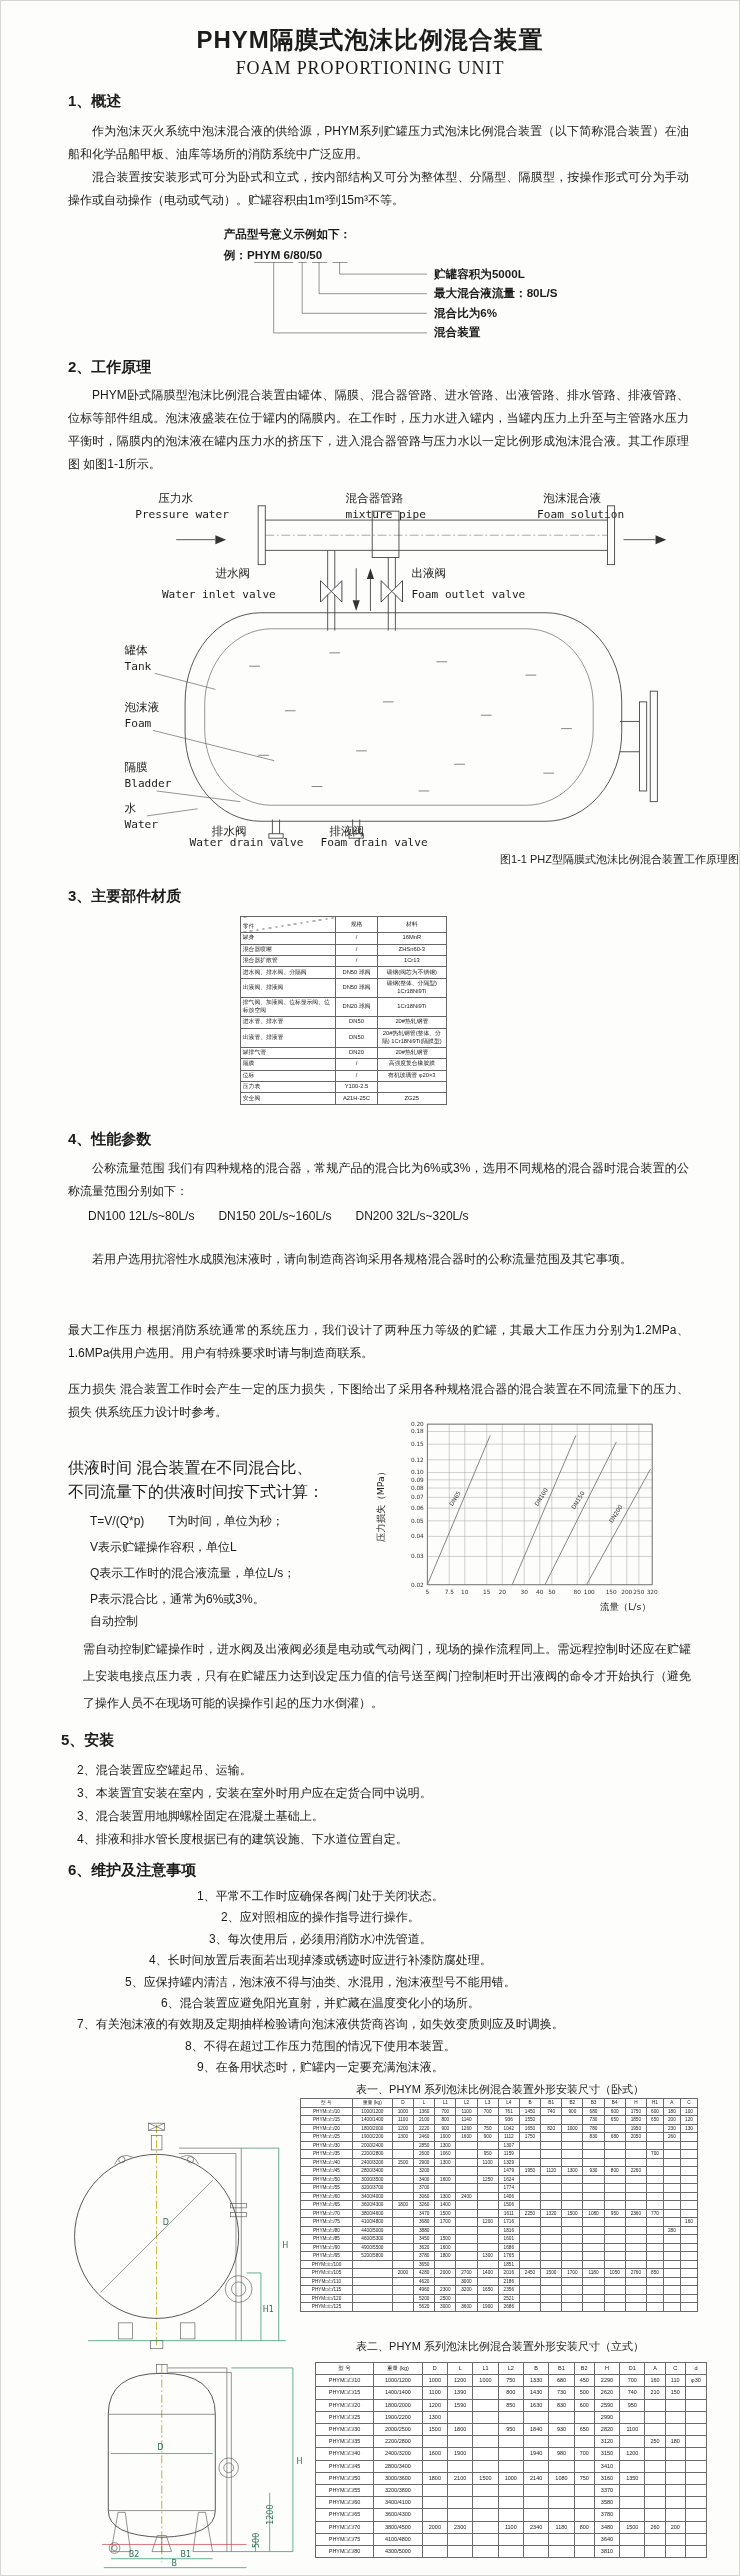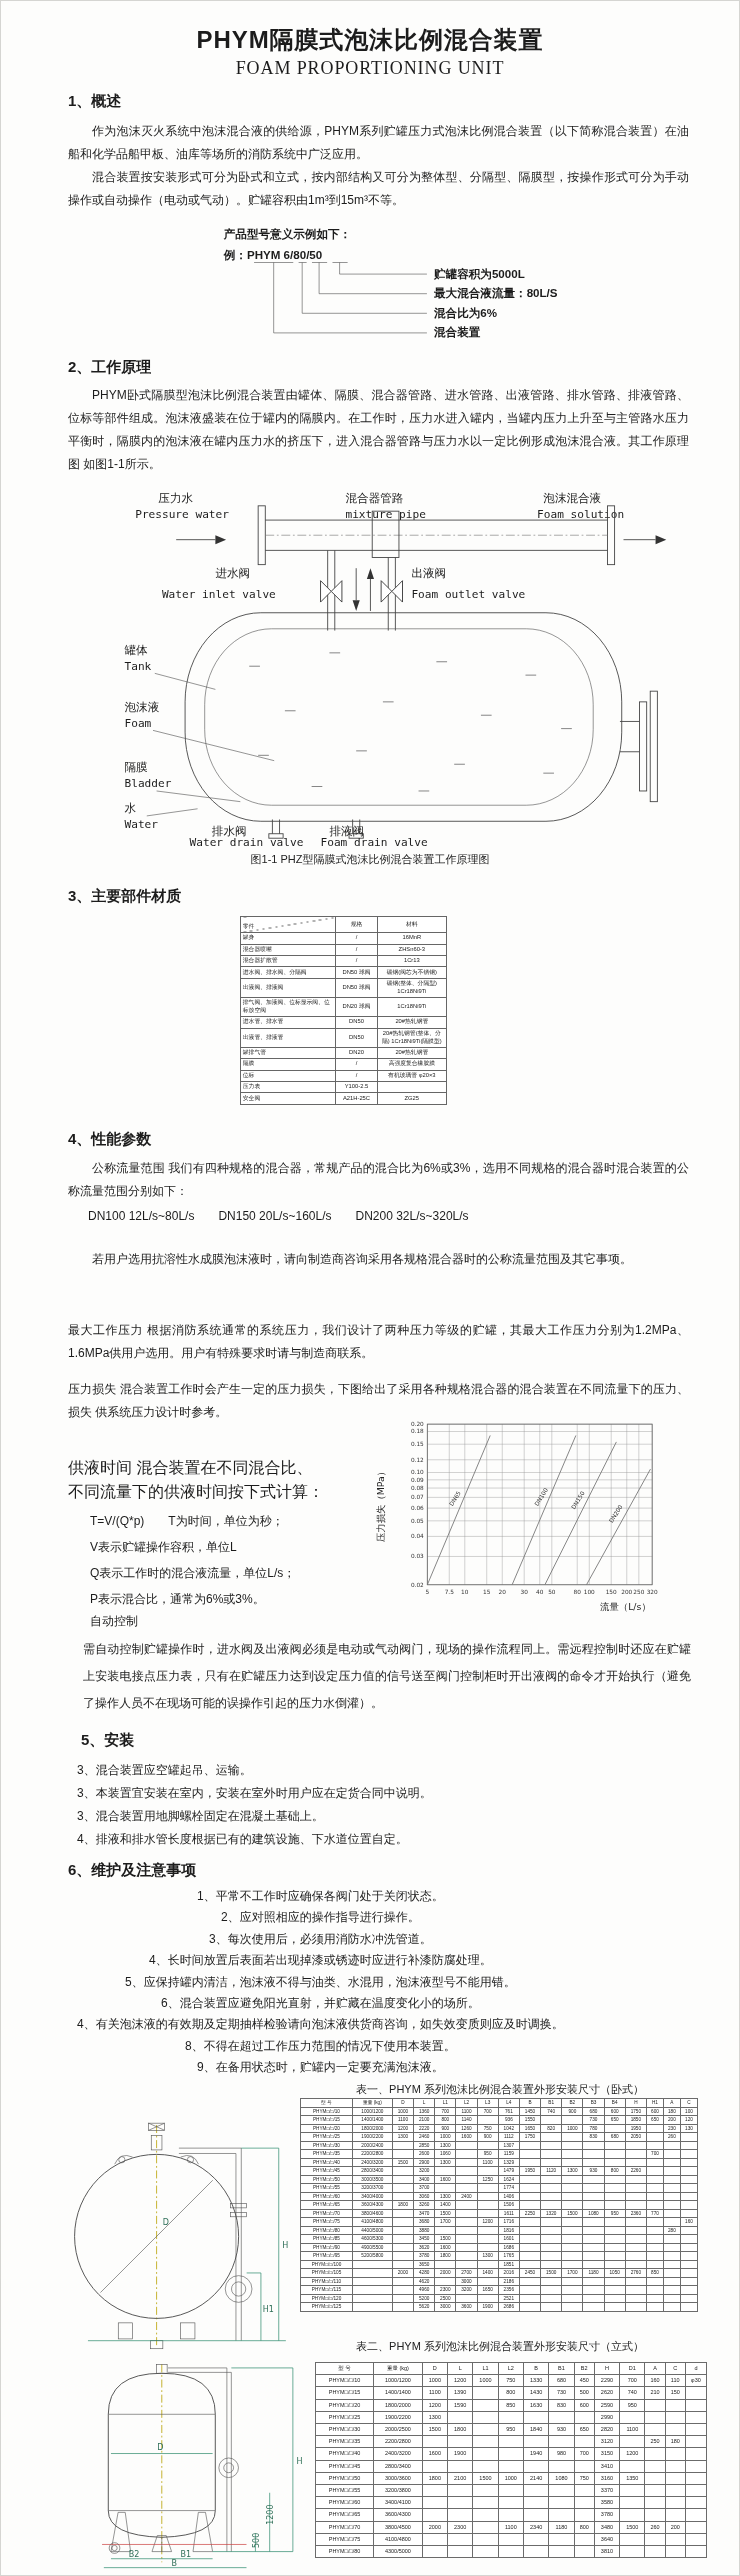--- a/index.html
+++ b/index.html
@@ -166,21 +166,21 @@
       <line x1="244" y1="372" x2="244" y2="388" class="ln"></line>
     <rect x="232" y="388" width="16" height="5" class="ln" fill="#fff"></rect>
     <line x1="326" y1="372" x2="326" y2="388" class="ln"></line>
       <line x1="334" y1="372" x2="334" y2="388" class="ln"></line>
     <rect x="322" y="388" width="16" height="5" class="ln" fill="#fff"></rect>
     <text x="168" y="389" class="cn13">排水阀</text>
     <text x="143" y="402" class="en13">Water drain valve</text>
     <text x="300" y="389" class="cn13">排液阀</text>
     <text x="290" y="402" class="en13">Foam drain valve</text>
   </svg>
-  <div class="abs cap" style="top:851px;left:0;width:100%;text-align:center">图1-1 PHZ型隔膜式泡沫比例混合装置工作原理图</div>
+  <div class="abs cap" style="top:851px;left:0;width:100%;text-align:right">图1-1 PHZ型隔膜式泡沫比例混合装置工作原理图</div>
 
   <div class="abs sec" style="top:886px;left:67px">3、主要部件材质</div>
   <table class="abs mat" style="top:915px;left:239px">
     <thead>
       <tr>
         <th class="diag" style="width:100px">零件</th>
         <th style="width:39px">规格</th>
         <th style="width:68px">材料</th>
       </tr>
     </thead>
@@ -335,37 +335,37 @@
   <div class="abs formula" style="top:1507px;left:89px">
       <div class="li">T=V/(Q*p)　　T为时间，单位为秒；</div>
       <div class="li">V表示贮罐操作容积，单位L</div>
       <div class="li">Q表示工作时的混合液流量，单位L/s；</div>
       <div class="li">P表示混合比，通常为6%或3%。</div>
     </div>
 
   <div class="abs" style="top:1612px;left:89px;font-size:12px">自动控制</div>
   <div class="abs" style="top:1635px;left:82px;width:608px;font-size:12px;line-height:27px;text-align:justify">需自动控制贮罐操作时，进水阀及出液阀必须是电动或气动阀门，现场的操作流程同上。需远程控制时还应在贮罐上安装电接点压力表，只有在贮罐压力达到设定压力值的信号送至阀门控制柜时开出液阀的命令才开始执行（避免了操作人员不在现场可能的误操作引起的压力水倒灌）。</div>
 
-  <div class="abs sec" style="top:1730px;left:80px">5、安装</div>
+  <div class="abs sec" style="top:1730px;left:60px">5、安装</div>
   <div class="abs install" style="top:1758px;left:76px">
-      <div class="li">3、混合装置应空罐起吊、运输。</div>
+      <div class="li">2、混合装置应空罐起吊、运输。</div>
       <div class="li">3、本装置宜安装在室内，安装在室外时用户应在定货合同中说明。</div>
       <div class="li">3、混合装置用地脚螺栓固定在混凝土基础上。</div>
       <div class="li">4、排液和排水管长度根据已有的建筑设施、下水道位置自定。</div>
     </div>
 
   <div class="abs sec" style="top:1860px;left:67px">6、维护及注意事项</div>
   <div class="abs maint" style="top:1885px;left:76px">
       <div class="li">1、平常不工作时应确保各阀门处于关闭状态。</div>
       <div class="li">2、应对照相应的操作指导进行操作。</div>
       <div class="li">3、每次使用后，必须用消防水冲洗管道。</div>
       <div class="li">4、长时间放置后表面若出现掉漆或锈迹时应进行补漆防腐处理。</div>
       <div class="li">5、应保持罐内清洁，泡沫液不得与油类、水混用，泡沫液型号不能用错。</div>
       <div class="li">6、混合装置应避免阳光直射，并贮藏在温度变化小的场所。</div>
-      <div class="li">4、有关泡沫液的有效期及定期抽样检验请向泡沫液供货商咨询，如失效变质则应及时调换。</div>
+      <div class="li">7、有关泡沫液的有效期及定期抽样检验请向泡沫液供货商咨询，如失效变质则应及时调换。</div>
       <div class="li">8、不得在超过工作压力范围的情况下使用本装置。</div>
       <div class="li">9、在备用状态时，贮罐内一定要充满泡沫液。</div>
     </div>
 
   <div class="abs cap" style="top:2081px;left:294px;width:410px;text-align:center">表一、PHYM 系列泡沫比例混合装置外形安装尺寸（卧式）</div>
 
   <svg class="abs" style="top:2097px;left:62px" width="230" height="275" viewBox="0 0 258 308">
     <line x1="105" y1="30" x2="105" y2="278" class="cl-yellow"></line>
     <circle cx="105" cy="155" r="92" fill="#fff" class="ln"></circle>
 

